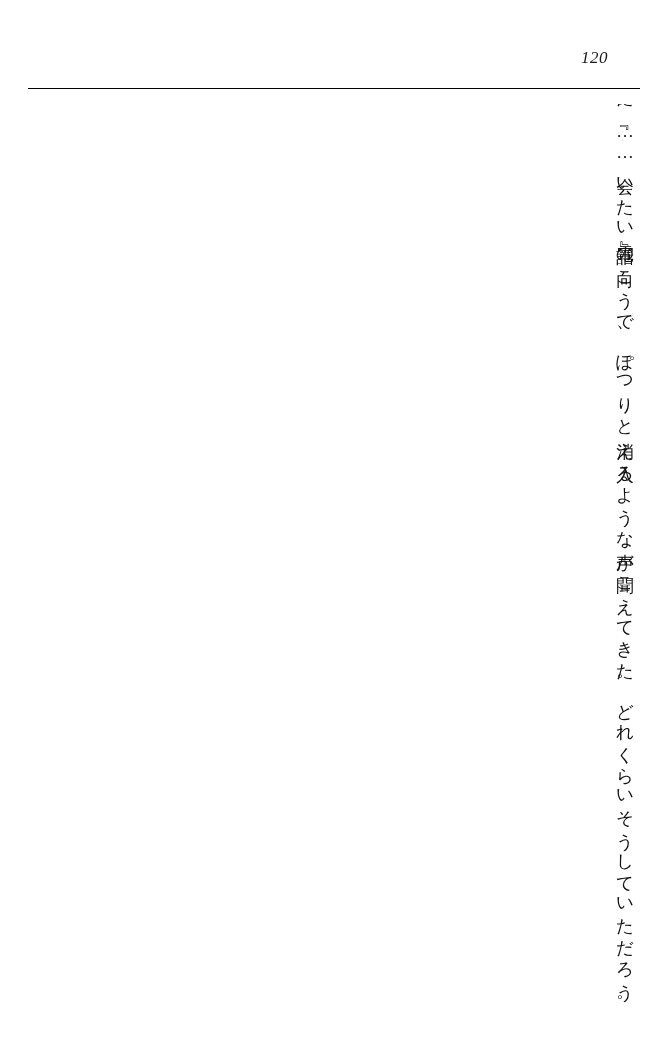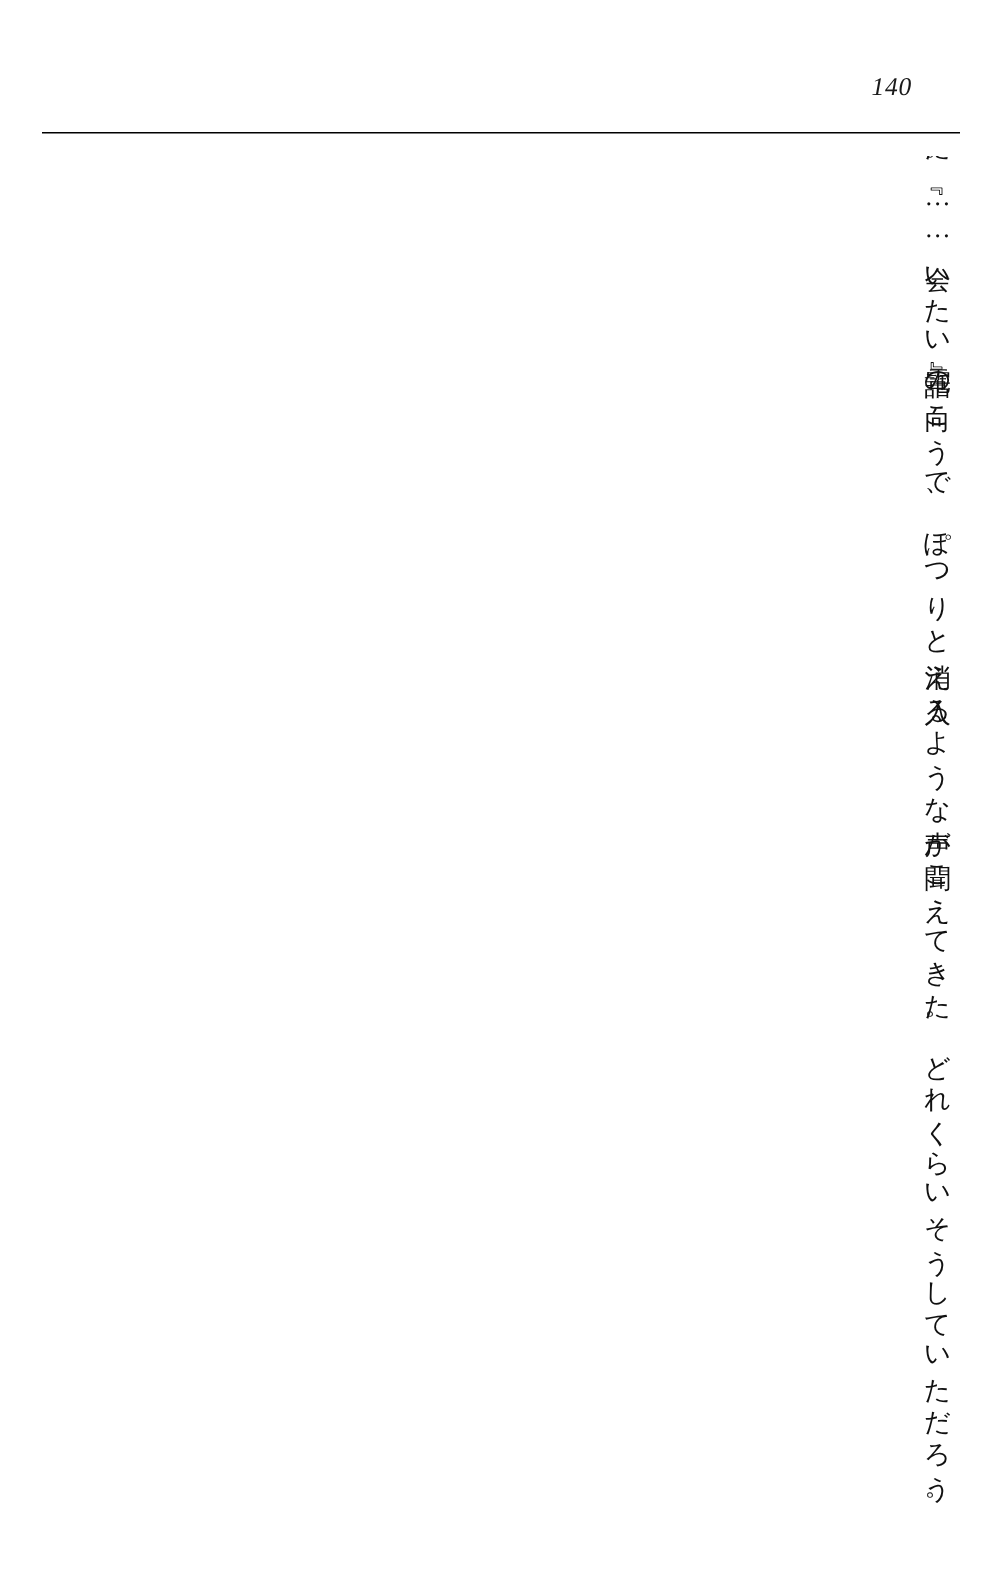--- a/index.html
+++ b/index.html
@@ -64,21 +64,21 @@
     margin-left: 0;
     height: 100%;
     font-feature-settings: "vert" 1;
   }
 </style>
 </head>
 <body>
 
 <div class="page">
 
-  <div class="page-number">140</div>
+  <div class="page-number">120</div>
 
   <div class="rule"></div>
 
   <div class="text-block">
     <div class="line">どれくらいそうしていただろう。</div>
     <div class="line">電話の向こうで、ぽつりと消え入るような声が聞こえてきた。</div>
     <div class="line">『……会いたい』</div>
     <div class="line">その言葉が勝を突き動かした。</div>
 
   </div>

